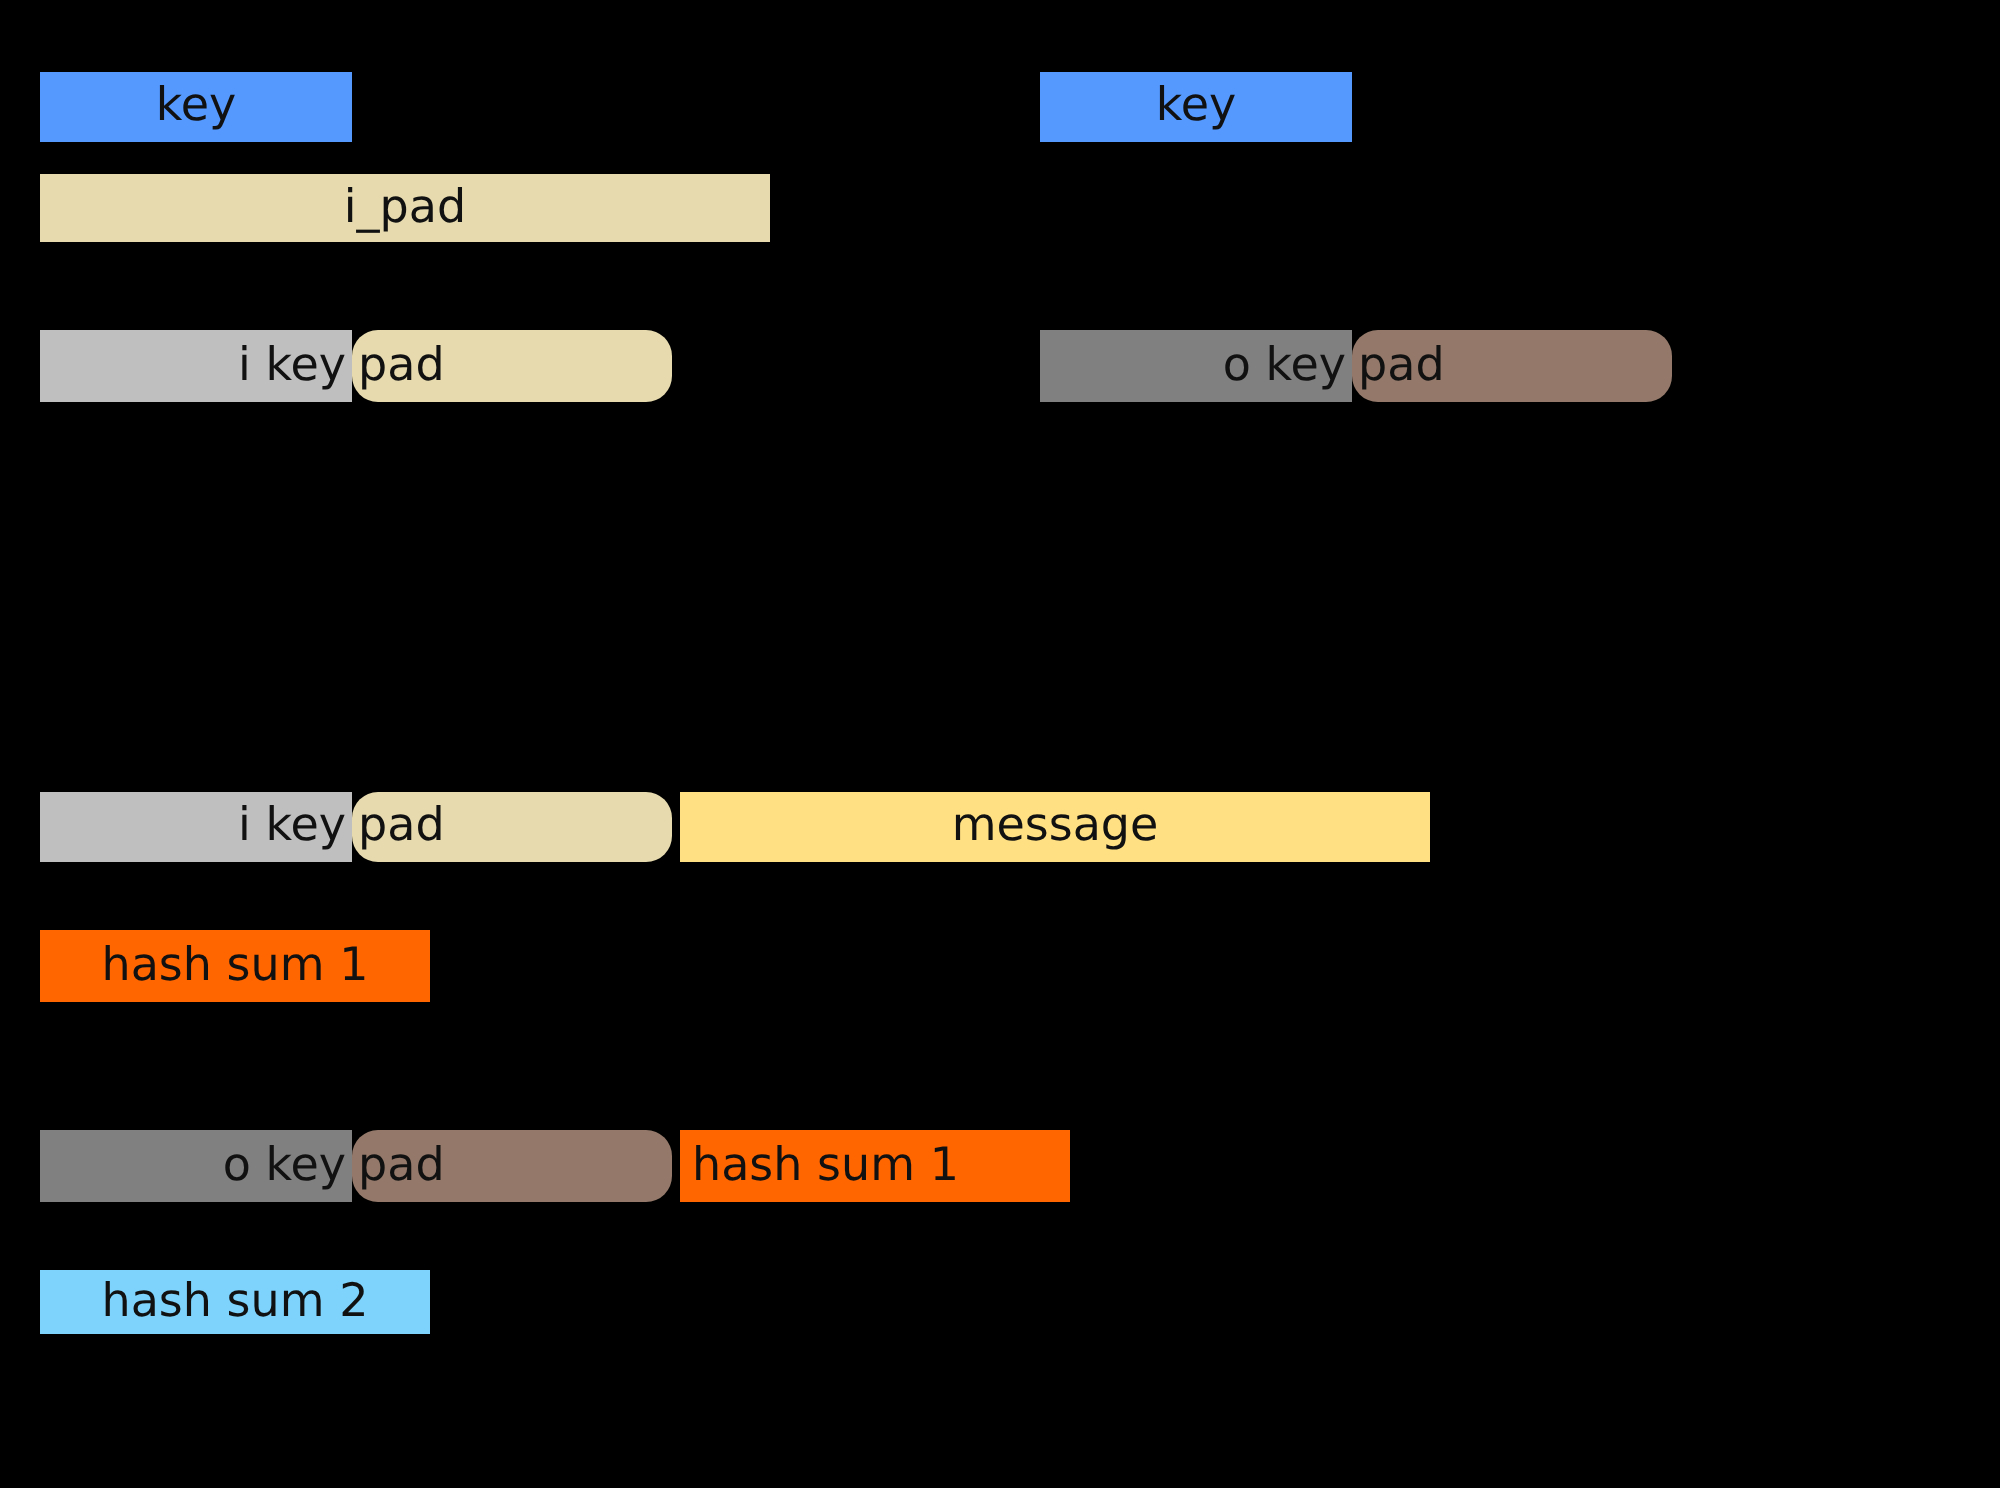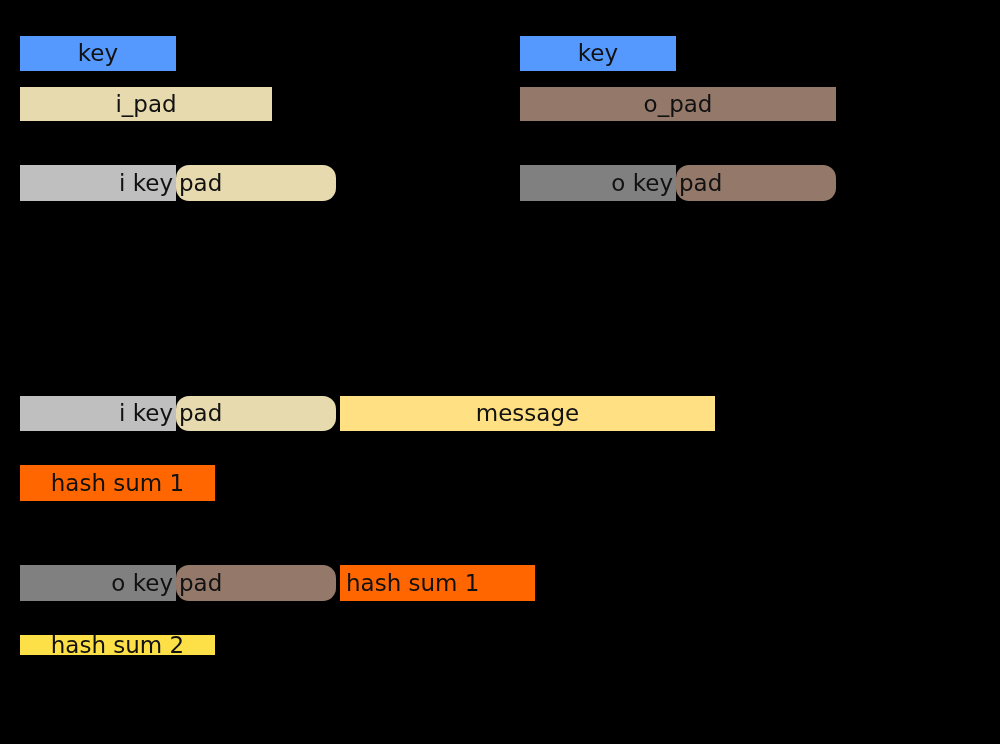--- a/index.html
+++ b/index.html
@@ -58,23 +58,22 @@
 </style>
 </head>
 <body>
 
 <div id="diagram">
 
   <div class="bar" style="left:20px; top:9px; width:156px; height:35px; background:#5599FF;">key</div>
 
   <div class="bar" style="left:520px; top:9px; width:156px; height:35px; background:#5599FF;">key</div>
 
-  <div class="bar" style="left:20px; top:60px; width:252px; height:34px; background:#E6DAAE;">i_pad</div>
+  <div class="bar" style="left:20px; top:60px; width:365px; height:34px; background:#E6DAAE;">i_pad</div>
 
-  <div class="bar" style="left:520px; top:60px; width:316px; height:34px; background:#94796A;">o_pad</div>
 
   <div class="composite" style="left:20px; top:138px; width:316px; height:36px;">
     <div class="seg seg-left" style="width:156px; background:#BFBFBF;">i key</div>
     <div class="seg seg-right" style="width:160px; background:#E6DAAE;">pad</div>
   </div>
 
   <div class="composite" style="left:520px; top:138px; width:316px; height:36px;">
     <div class="seg seg-left" style="width:156px; background:#808080;">o key</div>
     <div class="seg seg-right" style="width:160px; background:#94796A;">pad</div>
   </div>
@@ -88,15 +87,15 @@
 
   <div class="bar" style="left:20px; top:438px; width:195px; height:36px; background:#FF6600;">hash sum 1</div>
 
   <div class="composite" style="left:20px; top:538px; width:316px; height:36px;">
     <div class="seg seg-left" style="width:156px; background:#808080;">o key</div>
     <div class="seg seg-right" style="width:160px; background:#94796A;">pad</div>
   </div>
 
   <div class="bar" style="left:340px; top:538px; width:195px; height:36px; background:#FF6600; justify-content:flex-start; padding-left:6px;">hash sum 1</div>
 
-  <div class="bar" style="left:20px; top:608px; width:195px; height:20px; background:#fde047;">hash sum 2</div>
+  <div class="bar" style="left:20px; top:608px; width:195px; height:32px; background:#7dd3fc;">hash sum 2</div>
 
 </div>
 
 </body></html>

